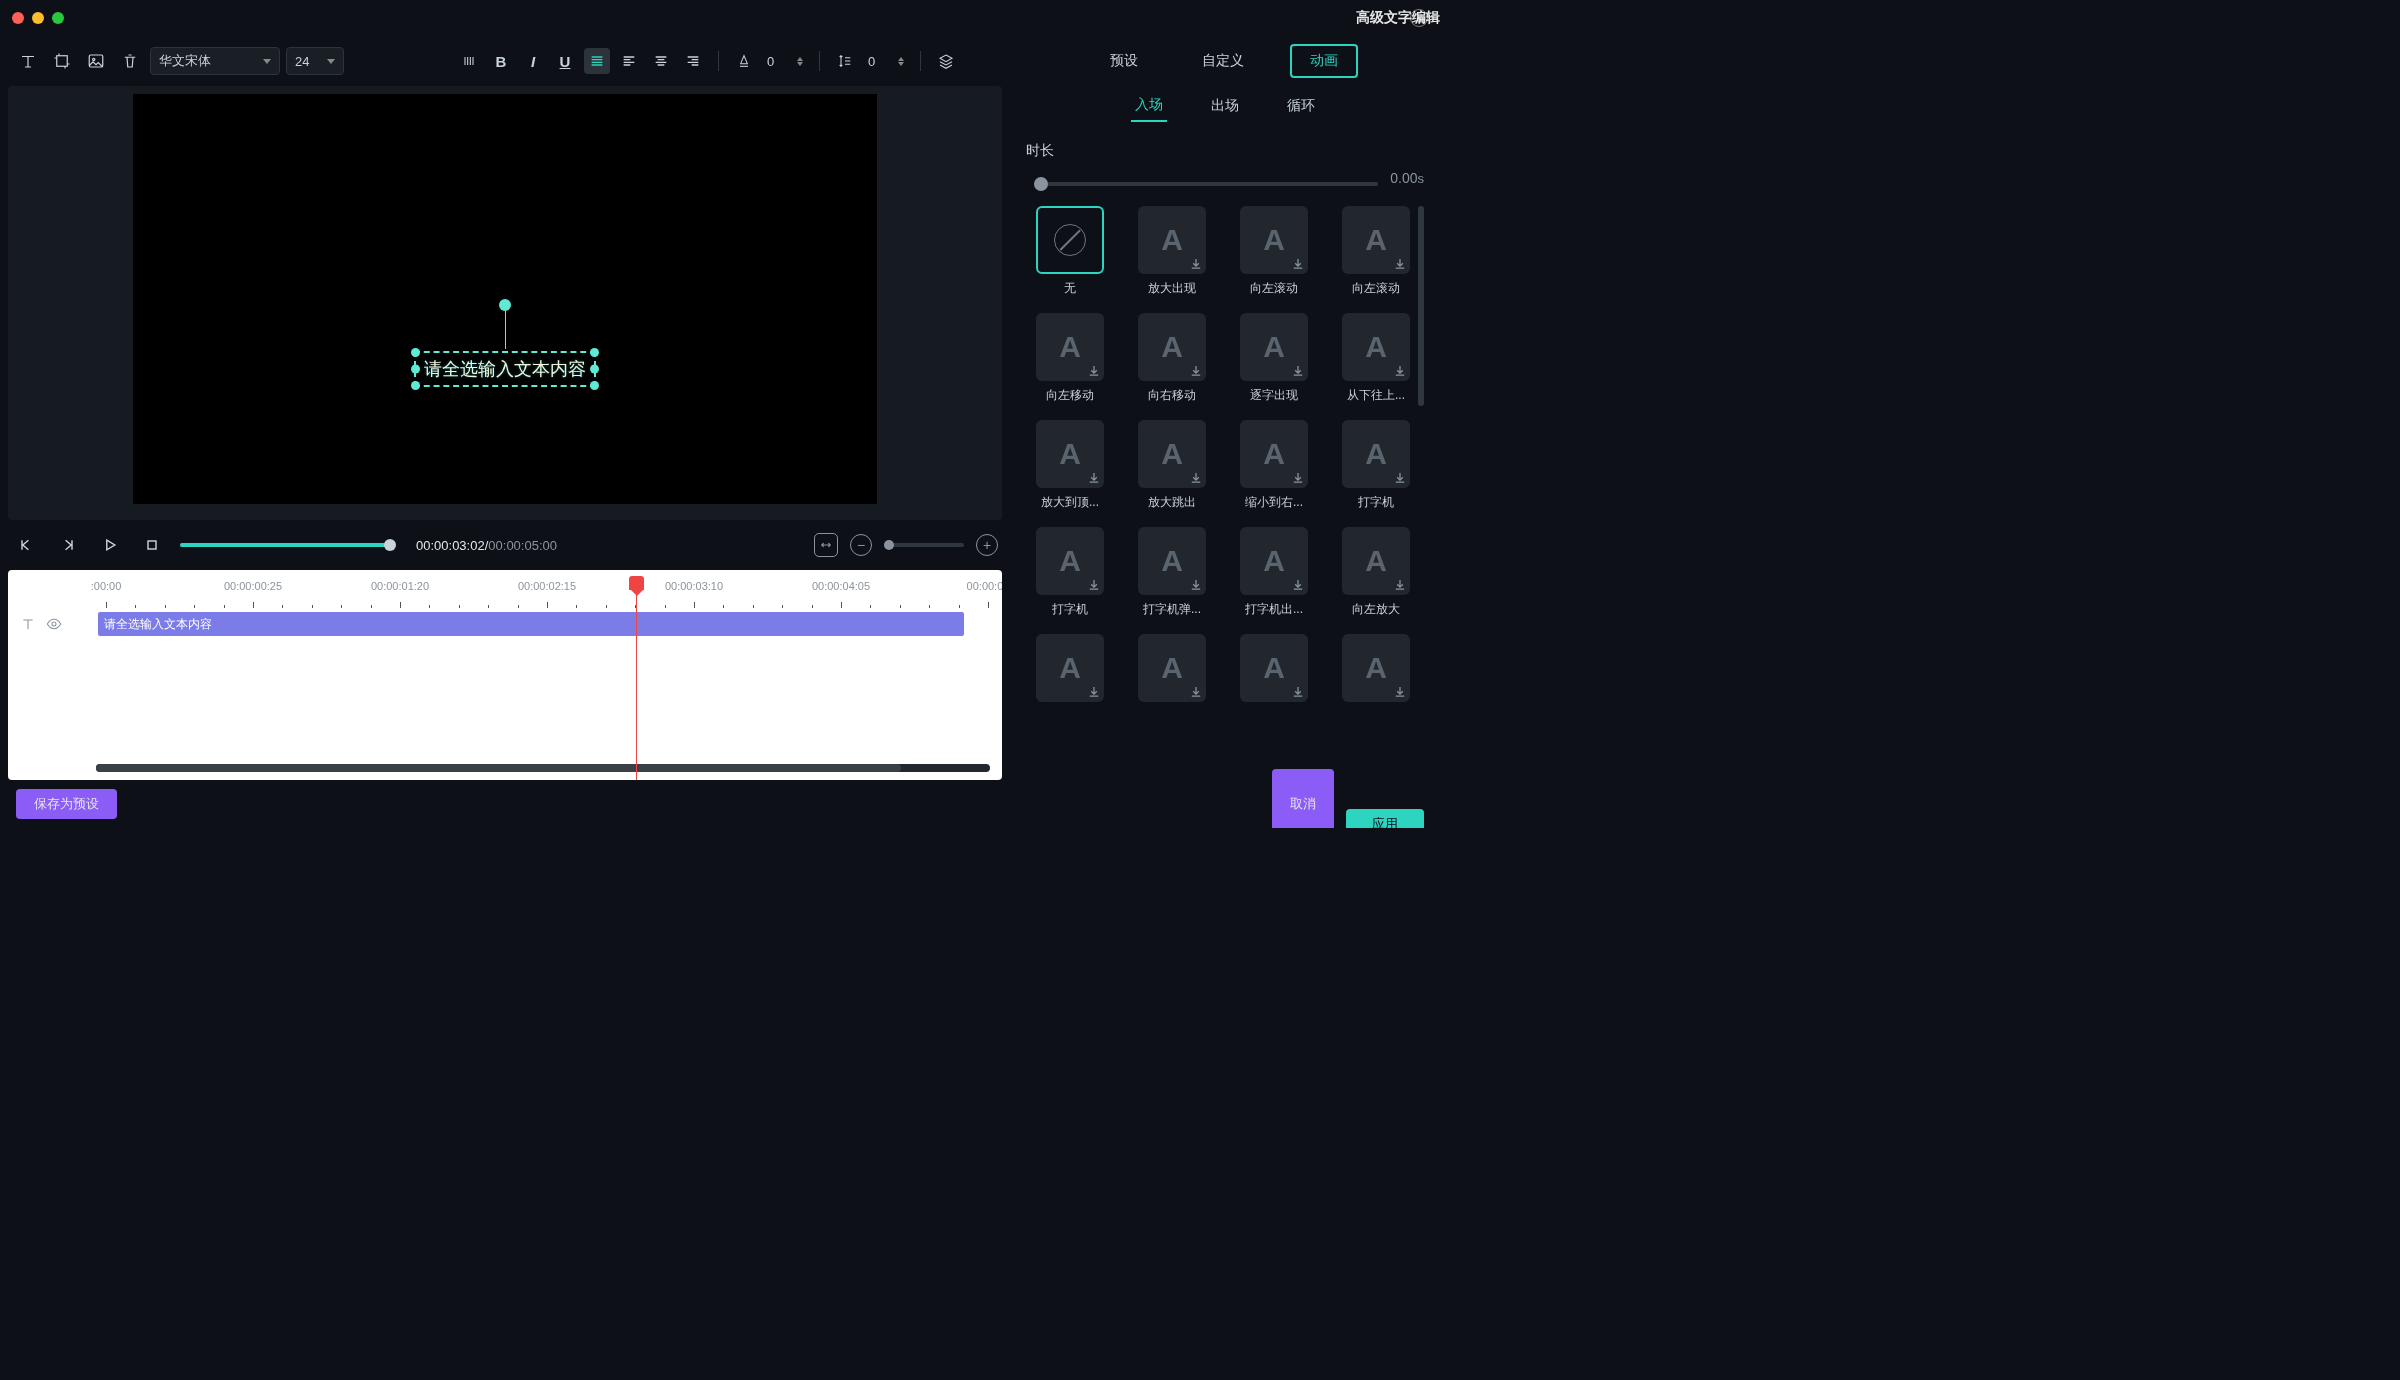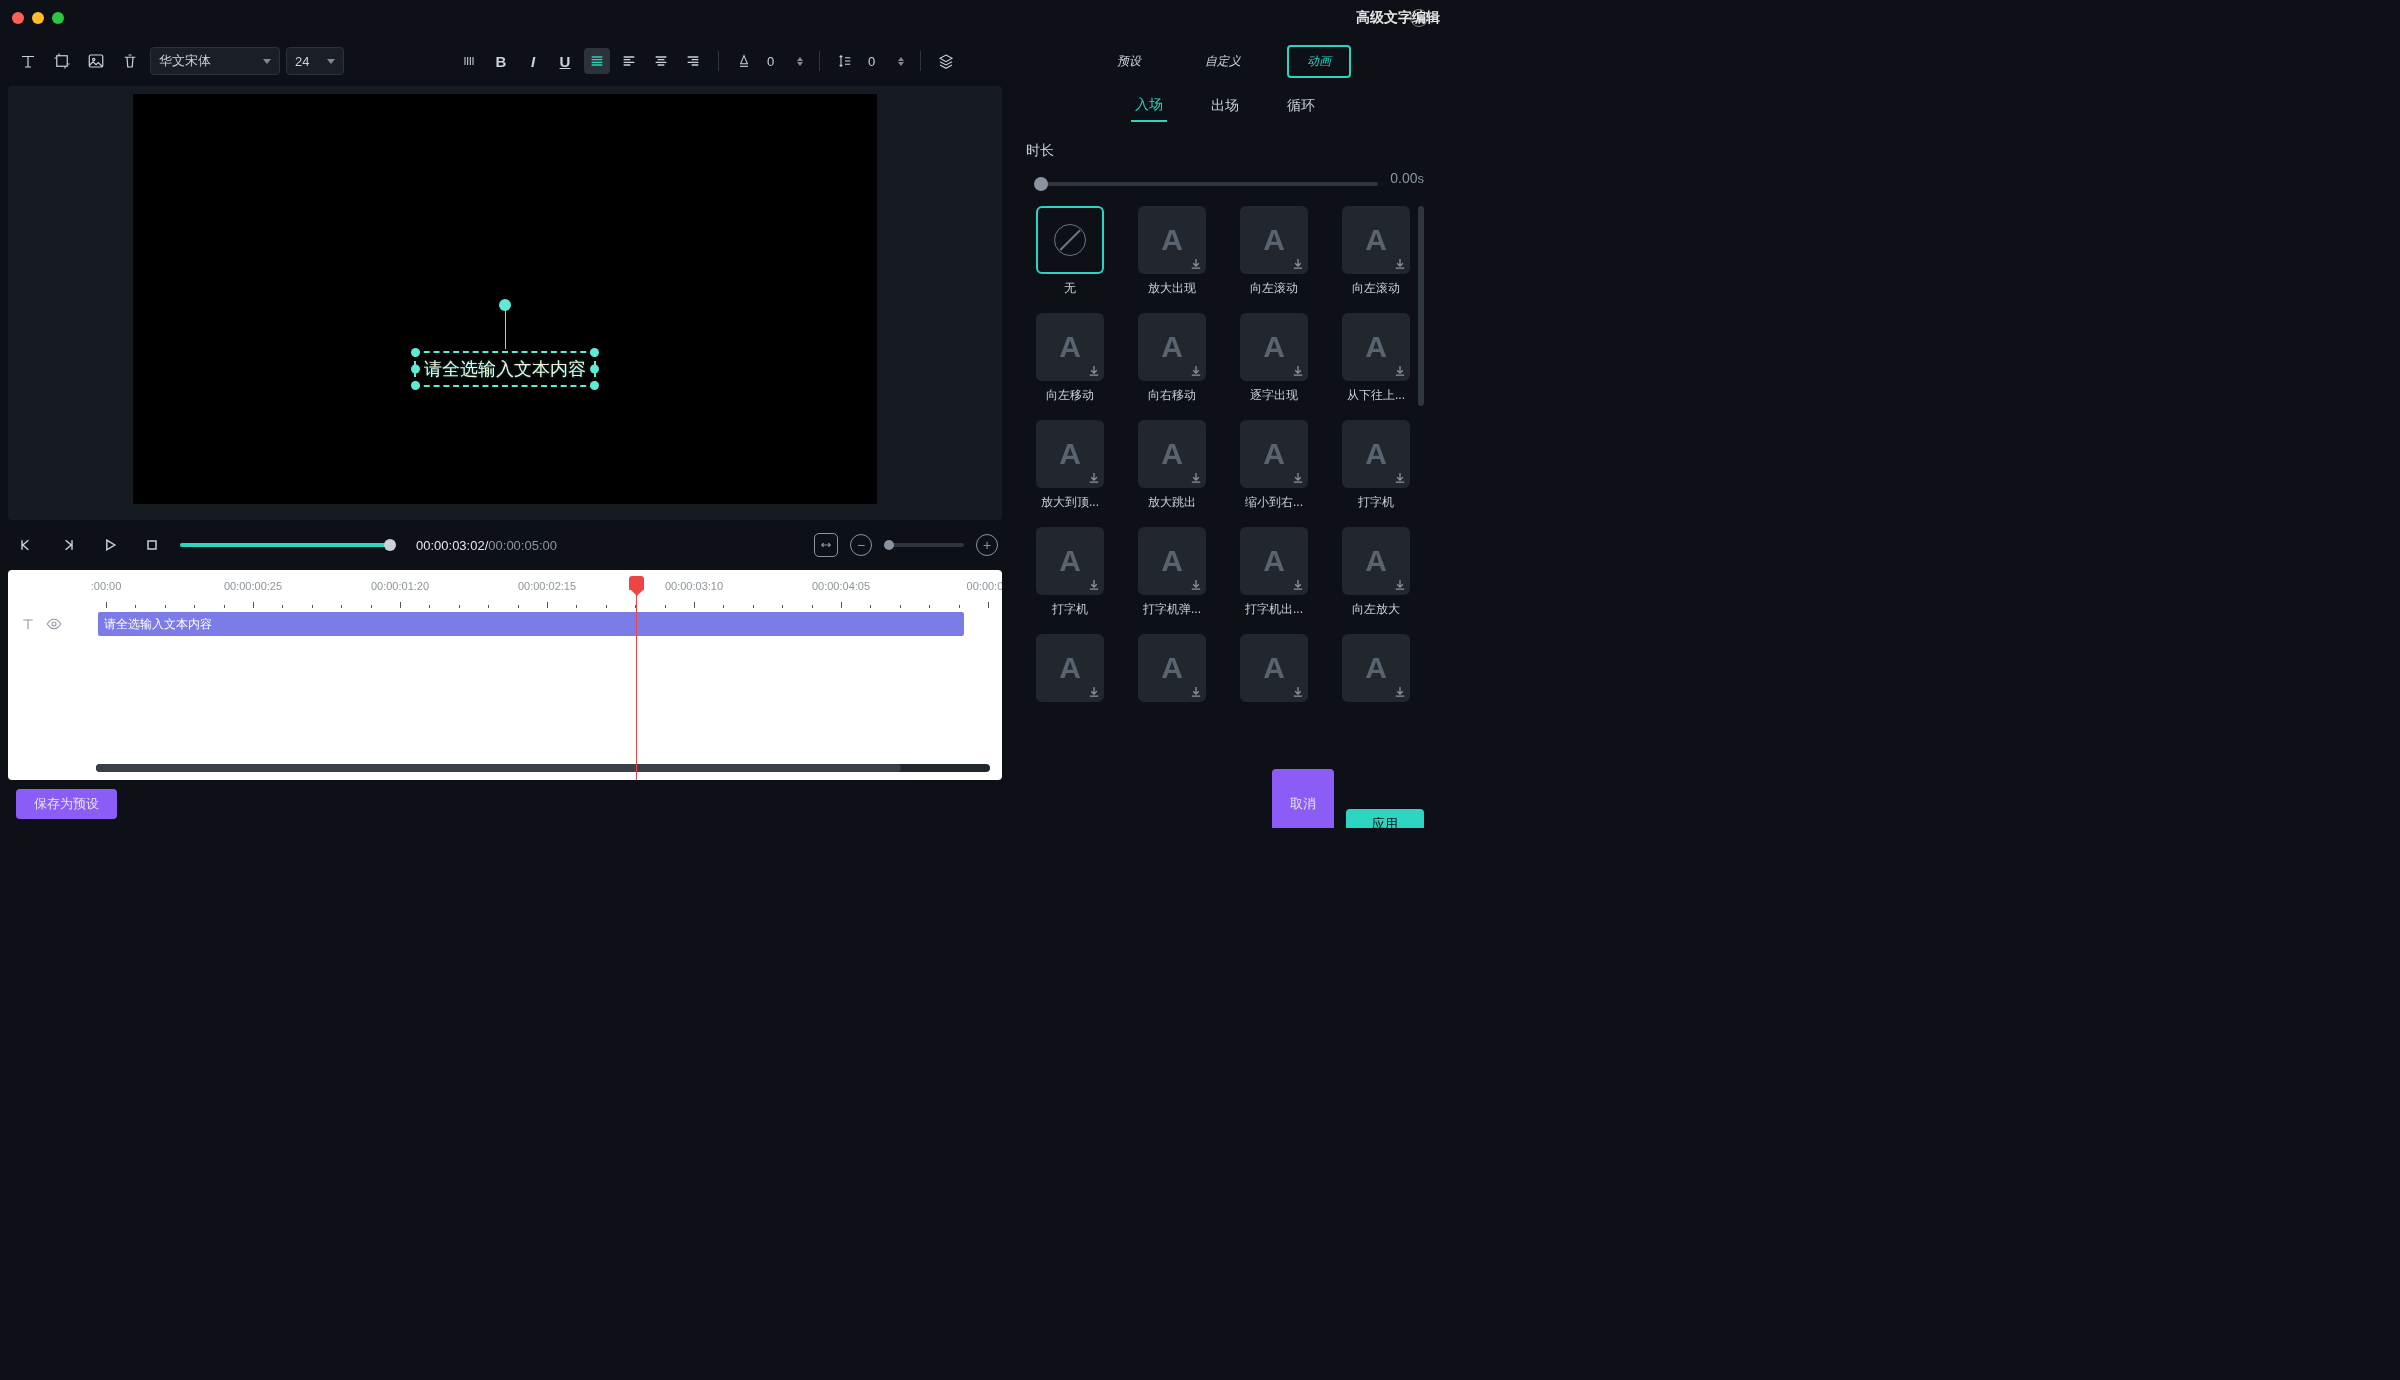--- a/index.html
+++ b/index.html
@@ -231,21 +231,21 @@
 }
 
 .right {
   width: 430px;
   display: flex; flex-direction: column;
   padding: 6px 16px 0 16px;
 }
 .top-tabs {
   display: flex; justify-content: center; gap: 28px; height: 38px; align-items: center;
 }
-.top-tab { color: #c9d1d9; cursor: pointer; padding: 6px 18px; font-size: 12px; font-style: italic; }
+.top-tab { color: #c9d1d9; cursor: pointer; padding: 6px 18px; font-size: 14px; }
 .top-tab.active {
   color: #2dd4bf; border: 2px solid #2dd4bf; border-radius: 4px;
 }
 .sub-tabs {
   display: flex; justify-content: center; gap: 40px; height: 40px; align-items: center;
   margin-top: 6px;
 }
 .sub-tab { color: #c9d1d9; cursor: pointer; padding: 6px 4px; font-size: 14px; }
 .sub-tab.active { color: #2dd4bf; border-bottom: 2px solid #2dd4bf; }
 .duration-row {

